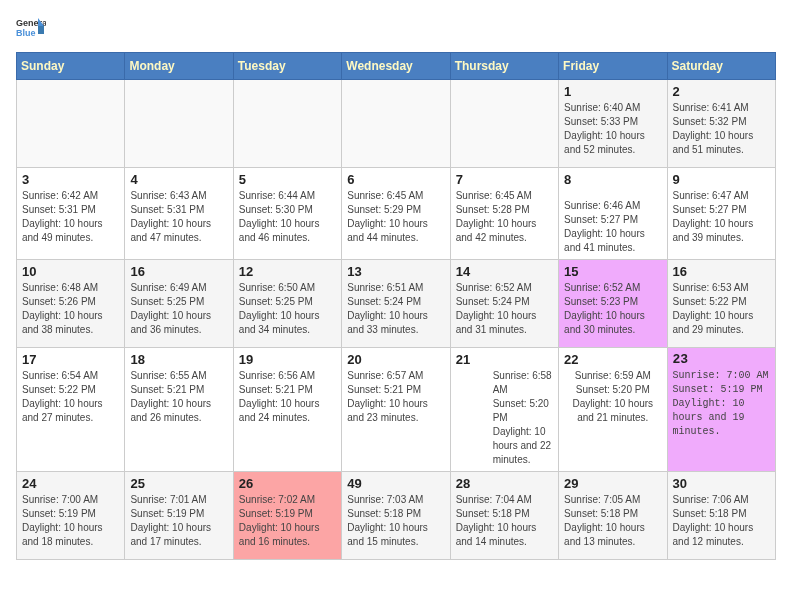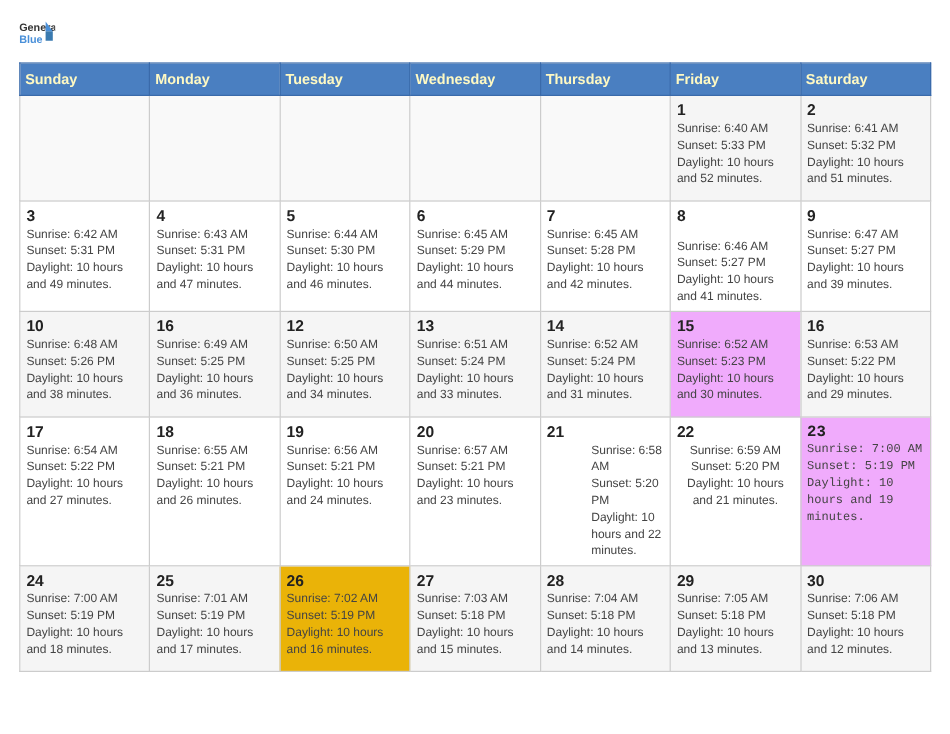--- a/index.html
+++ b/index.html
@@ -261,28 +261,28 @@
           <div class="day-info" style="white-space: pre-line;">Sunrise: 7:00 AM
 Sunset: 5:19 PM
 Daylight: 10 hours and 18 minutes.</div>
         </td>
         <td style="background: rgb(245, 245, 245);">
           <span class="day-num">25</span>
           <div class="day-info" style="white-space: pre-line;">Sunrise: 7:01 AM
 Sunset: 5:19 PM
 Daylight: 10 hours and 17 minutes.</div>
         </td>
-        <td style="background: #eab308;">
+        <td style="background: #fca5a5;">
           <span class="day-num">26</span>
           <div class="day-info" style="white-space: pre-line;">Sunrise: 7:02 AM
 Sunset: 5:19 PM
 Daylight: 10 hours and 16 minutes.</div>
         </td>
         <td style="background: rgb(245, 245, 245);">
-          <span class="day-num">27</span>
+          <span class="day-num">49</span>
           <div class="day-info" style="white-space: pre-line;">Sunrise: 7:03 AM
 Sunset: 5:18 PM
 Daylight: 10 hours and 15 minutes.</div>
         </td>
         <td style="background: rgb(245, 245, 245);">
           <span class="day-num">28</span>
           <div class="day-info" style="white-space: pre-line;">Sunrise: 7:04 AM
 Sunset: 5:18 PM
 Daylight: 10 hours and 14 minutes.</div>
         </td>

